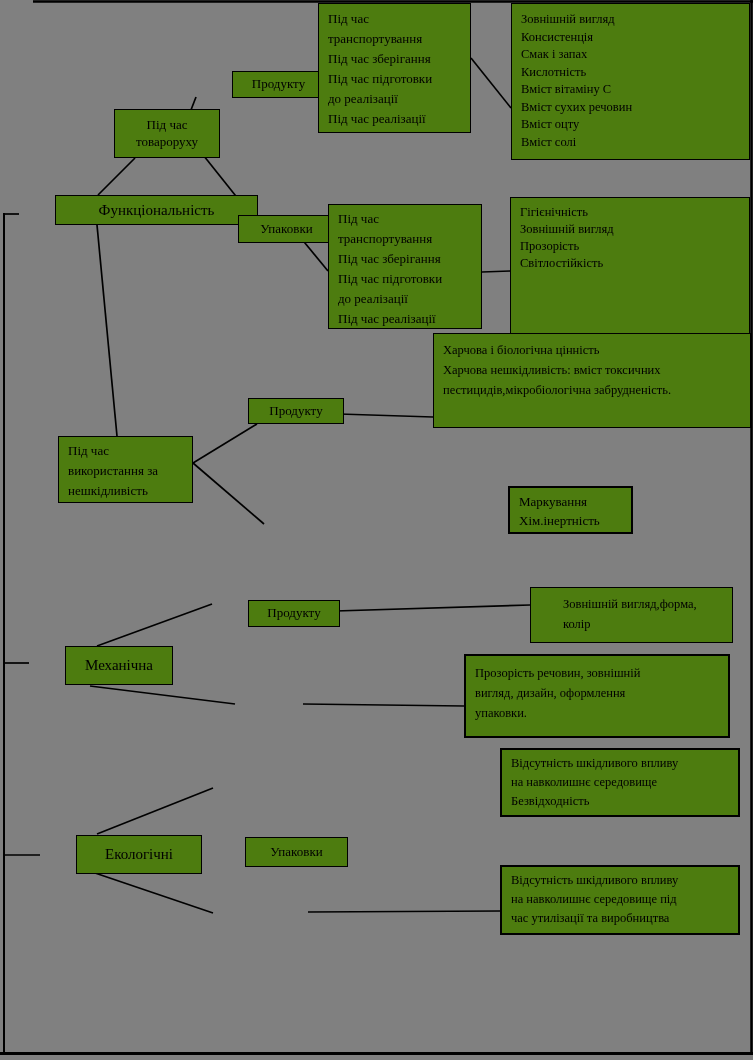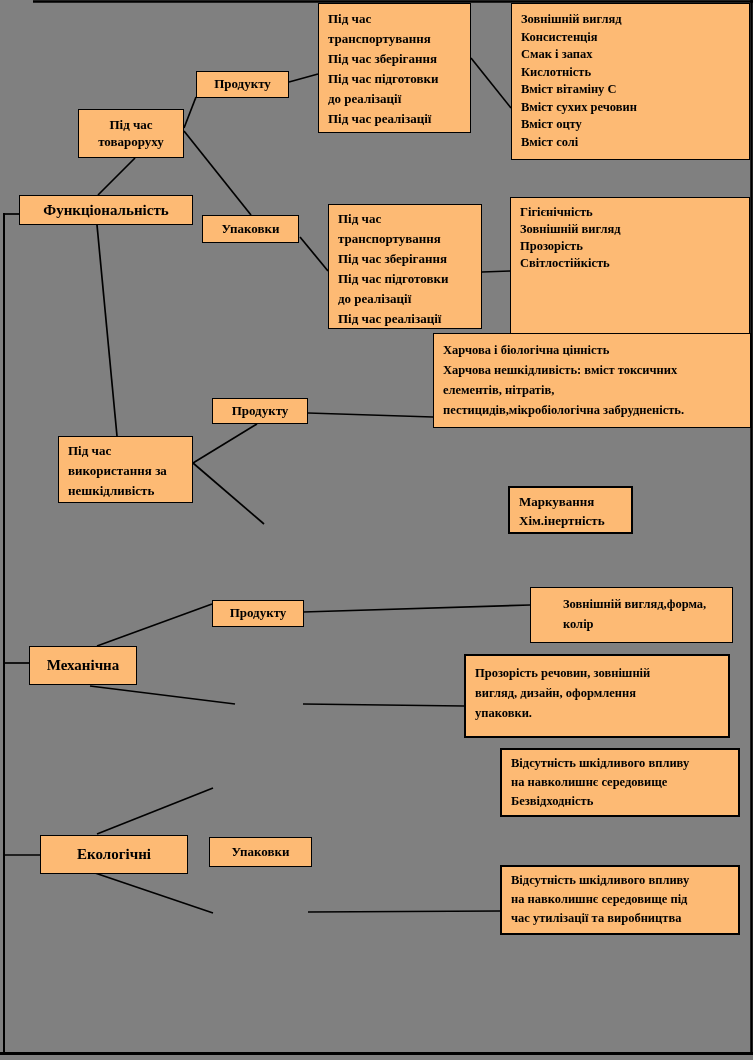--- a/index.html
+++ b/index.html
@@ -7,34 +7,35 @@
     position:relative;
     width:753px;height:1060px;
     background:#808080;
     overflow:hidden;
     font-family:"Liberation Serif","DejaVu Serif",serif;
     color:#000;
   }
   #lines{position:absolute;left:0;top:0;width:753px;height:1060px;}
   .node{
     position:absolute;
-    background:#fdba74;
+    background:#4d7c0f;
     border:1px solid #000;
     box-sizing:border-box;
-    font-weight:bold;
+    font-weight:normal;
     font-size:13px;
     line-height:1.25;
   }
   .node.thick{border-width:2px;}
   .center{
     display:flex;
     flex-direction:column;
     align-items:center;
     justify-content:center;
     text-align:center;
+    margin-left:36px;
   }
   .list{padding:5px 2px 0 9px;text-align:left;}
   .big{font-size:15px;}
   .lh20 div{line-height:20px;}
   .lh19 div{line-height:19px;}
   .lh175 div{line-height:17.5px;}
   .lh17 div{line-height:17px;}
   .fs125{font-size:12.5px;}
 </style>
 </head>
@@ -67,25 +68,25 @@
       <line x1="303" y1="612" x2="530" y2="605"></line>
       <line x1="90" y1="686" x2="235" y2="704"></line>
       <line x1="303" y1="704" x2="464" y2="706"></line>
       <line x1="4" y1="855" x2="40" y2="855"></line>
       <line x1="97" y1="834" x2="213" y2="788"></line>
       <line x1="95" y1="873" x2="213" y2="913"></line>
       <line x1="308" y1="912" x2="500" y2="911"></line>
     </g>
   </svg>
 
-  <div class="node center big" style="left:19px;top:195px;width:174px;height:30px;text-align:right;">Функціональність</div>
+  <div class="node center big" style="left:19px;top:195px;width:203px;height:30px;text-align:right;">Функціональність</div>
 
   <div class="node center big" style="left:29px;top:646px;width:108px;height:39px;">Механічна</div>
 
-  <div class="node center big" style="left:40px;top:835px;width:148px;height:39px;">Екологічні</div>
+  <div class="node center big" style="left:40px;top:835px;width:126px;height:39px;">Екологічні</div>
 
   <div class="node center" style="left:78px;top:109px;width:106px;height:49px;">
       <div>Під час</div>
       <div>товароруху</div>
     </div>
 
   <div class="node list lh20" style="left:58px;top:436px;width:135px;height:67px;padding-top:4px;">
       <div>Під час</div>
       <div>використання за</div>
       <div>нешкідливість</div>
@@ -133,21 +134,20 @@
   <div class="node list lh17 fs125" style="left:510px;top:197px;width:240px;height:171px;padding-top:6px;">
       <div>Гігієнічність</div>
       <div>Зовнішній  вигляд</div>
       <div>Прозорість</div>
       <div>Світлостійкість</div>
     </div>
 
   <div class="node list lh20 fs125" style="left:433px;top:333px;width:318px;height:95px;padding-top:6px;">
       <div>Харчова і біологічна цінність</div>
       <div>Харчова нешкідливість:  вміст токсичних</div>
-      <div>елементів, нітратів,</div>
       <div>пестицидів,мікробіологічна  забрудненість.</div>
     </div>
 
   <div class="node list lh19 thick" style="left:508px;top:486px;width:125px;height:48px;padding-top:4px;">
       <div>Маркування</div>
       <div>Хім.інертність</div>
     </div>
 
   <div class="node list lh20 fs125" style="left:530px;top:587px;width:203px;height:56px;padding-top:6px;padding-left:32px;">
       <div>Зовнішній  вигляд,форма,</div>

